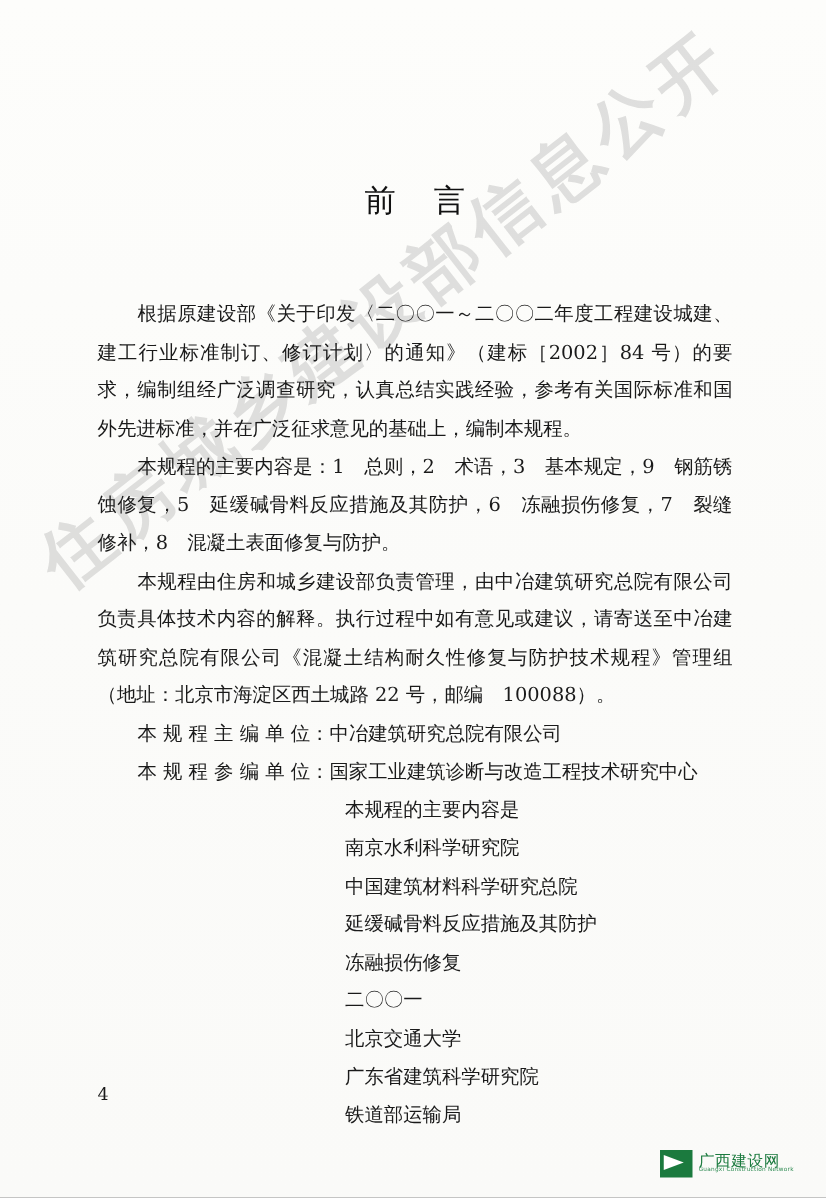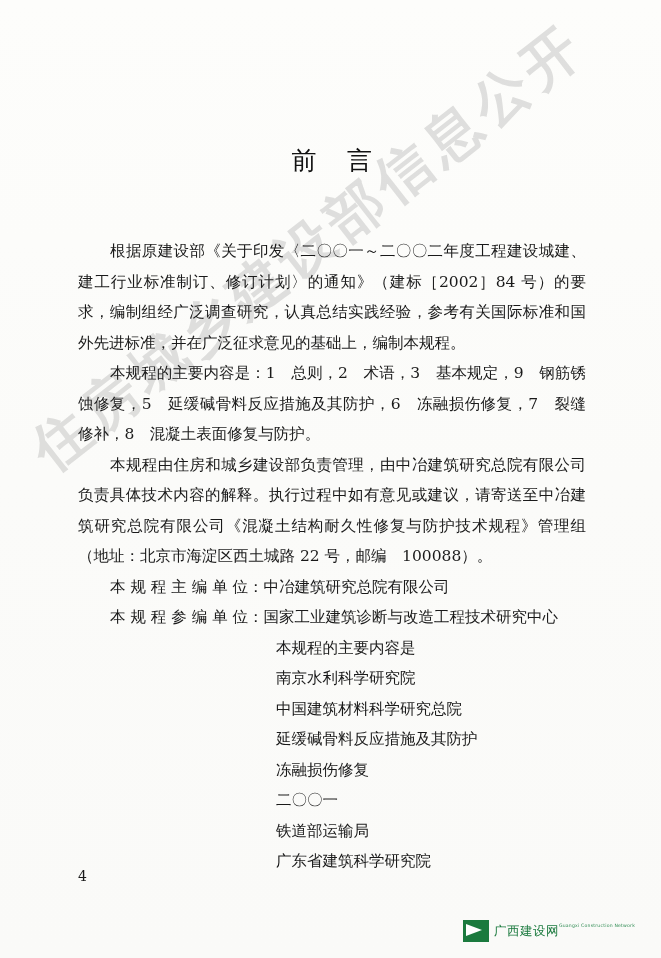--- a/index.html
+++ b/index.html
@@ -134,20 +134,21 @@
     left: 3px;
     top: 4px;
     width: 0;
     height: 0;
     border-left: 16px solid #ffffff;
     border-top: 6px solid transparent;
     border-bottom: 6px solid transparent;
   }
   .logo-text {
     display: flex;
+    flex-direction: column;
     line-height: 1.08;
   }
   .logo-text .cn {
     font-size: 12.5px;
     color: #1b7a3e;
     font-family: "DejaVu Sans", "Liberation Sans", sans-serif;
     letter-spacing: 0.5px;
   }
   .logo-text .en {
     font-size: 4.6px;
@@ -186,22 +187,23 @@
         <span class="unit-value">国家工业建筑诊断与改造工程技术研究中心</span>
       </div>
 
       <ul class="sub-list">
         <li>本规程的主要内容是</li>
         <li>南京水利科学研究院</li>
         <li>中国建筑材料科学研究总院</li>
         <li>延缓碱骨料反应措施及其防护</li>
         <li>冻融损伤修复</li>
         <li>二〇〇一</li>
+        <li>北京交通大学</li>
+        <li>广东省建筑科学研究院</li>
         <li>铁道部运输局</li>
-        <li>广东省建筑科学研究院</li>
       </ul>
 
     </div>
   </div>
 
   <div class="page-number">4</div>
 
   <div class="logo">
     <div class="logo-mark"></div>
     <div class="logo-text">

